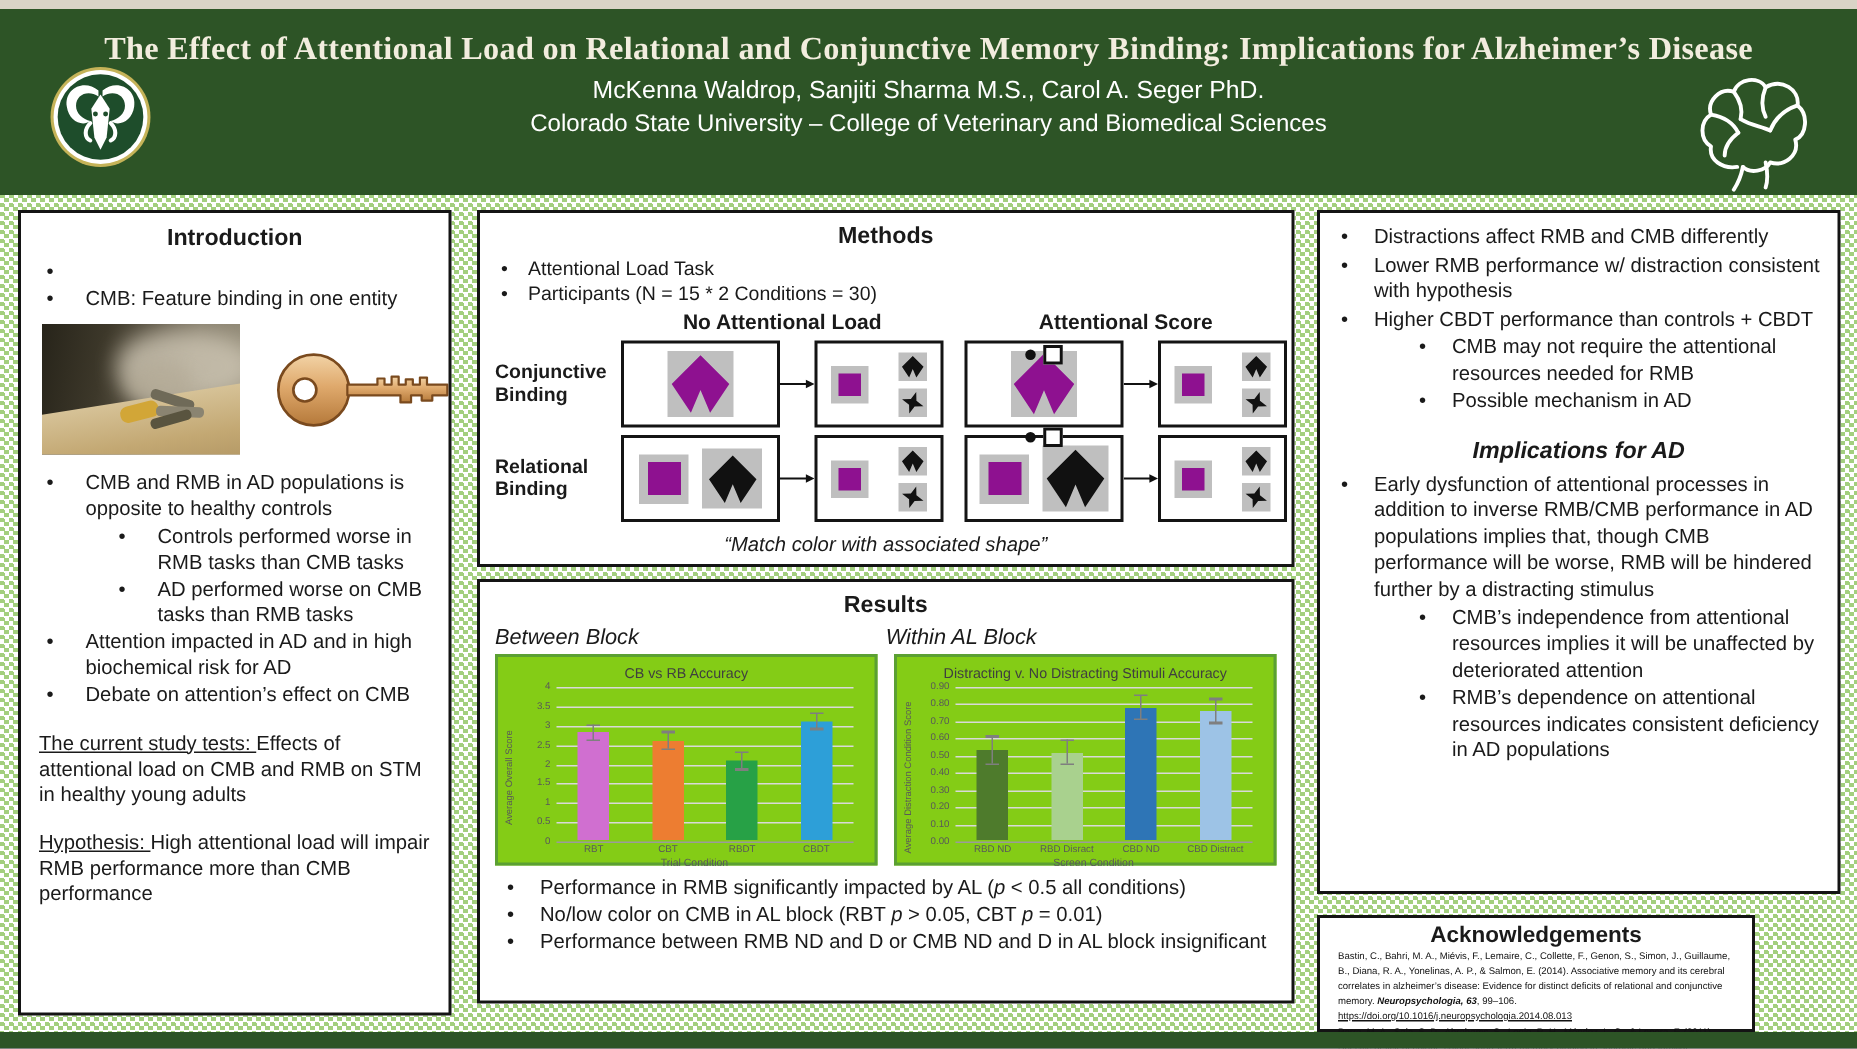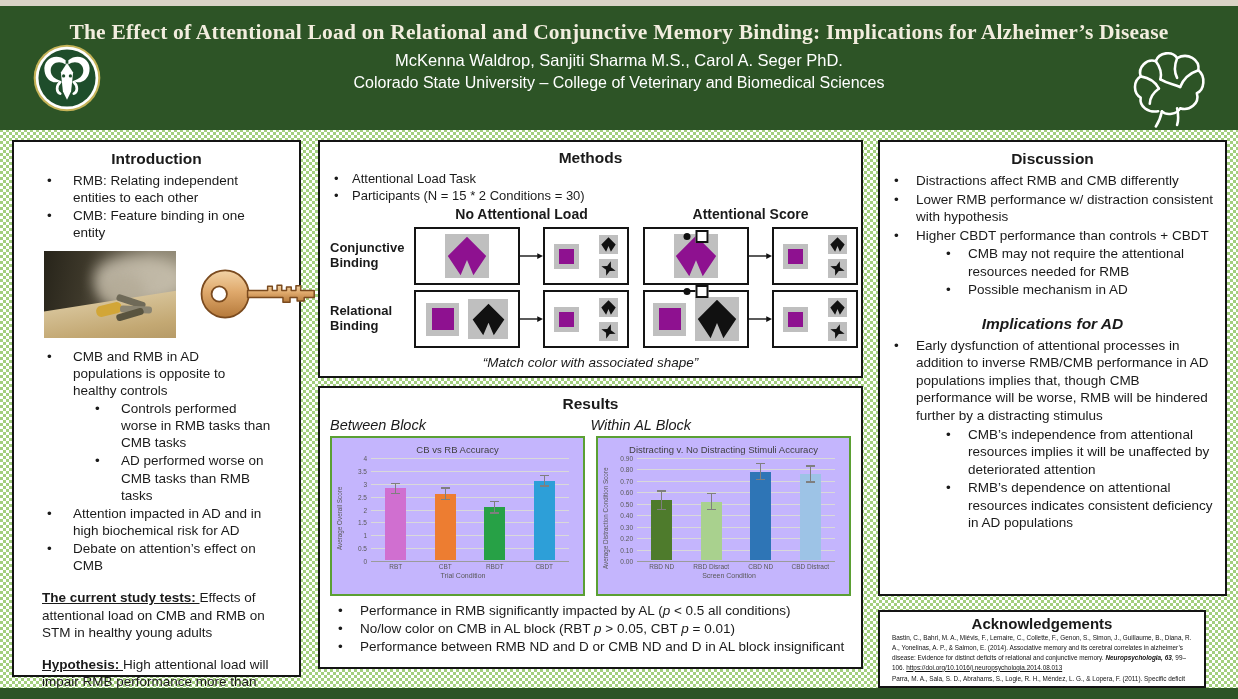--- a/index.html
+++ b/index.html
@@ -10,35 +10,35 @@
   .bottom-strip{position:absolute;left:0;bottom:0;width:100%;height:11px;background:#2d5426;}
   .header{position:absolute;left:0;top:6px;width:100%;height:124px;background:#2d5426;}
   .h-title{margin-top:14px;text-align:center;font-family:"Liberation Serif",serif;font-weight:700;
     font-size:21.5px;color:#f2edde;letter-spacing:.2px;}
   .h-authors{text-align:center;color:#fff;font-size:16.5px;margin-top:6px;}
   .h-affil{text-align:center;color:#fff;font-size:16px;margin-top:4px;}
   .ram{position:absolute;left:33px;top:38px;width:68px;height:68px;}
   .brain{position:absolute;right:32px;top:40px;width:76px;height:82px;}
 
   .panel{position:absolute;background:#fff;border:2px solid #141414;box-sizing:border-box;}
-  #panel-intro{left:12px;top:140px;width:289px;height:537px;padding:6px 28px;}
+  #panel-intro{left:12px;top:140px;width:289px;height:537px;padding:6px 12px;}
   #panel-methods{left:318px;top:140px;width:545px;height:238px;padding:5px 10px;}
   #panel-results{left:318px;top:386px;width:545px;height:283px;padding:5px 10px;}
   #panel-discussion{left:878px;top:140px;width:349px;height:456px;padding:6px 10px;}
-  #panel-ack{left:878px;top:610px;width:328px;height:78px;padding:3px 12px;}
+  #panel-ack{left:878px;top:610px;width:292px;height:78px;padding:3px 12px;}
 
   .sec-h{font-weight:700;font-size:15.5px;text-align:center;margin:2px 0 4px 0;}
   .brow{display:flex;align-items:flex-start;font-size:13.5px;line-height:1.27;margin:1px 0;}
   .bdot{flex:0 0 26px;padding-left:5px;}
   .btext{flex:1;}
   .sub .bdot{flex:0 0 26px;}
   .sub{margin-left:58px;}
   .sub2{margin-left:48px;}
   .para{font-size:13.5px;line-height:1.27;margin-top:15px;}
-  .lbl-u{font-weight:700;text-decoration:underline;}
+  .lbl-u{font-weight:400;text-decoration:underline;}
 
   .img-row{display:flex;align-items:center;gap:22px;margin:9px 0 10px 2px;}
   .photo{position:relative;width:132px;height:87px;overflow:hidden;flex:0 0 auto;
     background:linear-gradient(100deg,#27241a 0%,#3d382a 30%,#5d5646 52%,#837b69 72%,#97907c 100%);}
   .ph-couch{position:absolute;right:-10px;top:4px;width:92px;height:48px;background:#cfc7b5;
     border-radius:45% 50% 48% 42%;filter:blur(7px);opacity:.8;}
   .ph-cush{position:absolute;right:30px;top:26px;width:46px;height:30px;background:#b4ab97;
     border-radius:50%;filter:blur(6px);opacity:.8;}
   .ph-table{position:absolute;left:-22px;bottom:-30px;width:170px;height:66px;
     background:linear-gradient(#d6c297 0%,#c3a873 45%,#a88c5a 100%);transform:rotate(-9deg);}
@@ -74,21 +74,21 @@
   .arrow{flex:0 0 23px;height:12px;margin:0 0;}
   .distract{position:absolute;left:50%;top:-7px;transform:translateX(-50%);display:flex;align-items:center;gap:5px;z-index:3;}
   .ddot{width:7px;height:7px;background:#111;border-radius:50%;}
   .dsq{width:9px;height:9px;background:#fff;border:2px solid #111;}
   .m-caption{text-align:center;font-style:italic;font-size:13.5px;margin-top:7px;}
 
   
   .r-subrow{display:flex;margin-top:1px;}
   .r-subrow div{flex:1;font-style:italic;font-size:14.5px;font-weight:500;}
   .chartrow{display:flex;gap:11px;margin-top:3px;}
-  .chartbox{position:relative;flex:1;height:160px;border:2px solid #5ba033;background:#c4b5fd;box-sizing:border-box;padding:4px 4px 2px 4px;}
+  .chartbox{position:relative;flex:1;height:141px;border:2px solid #5ba033;background:#84cc16;box-sizing:border-box;padding:4px 4px 2px 4px;}
   .c-title{text-align:center;font-size:9.5px;color:#3f3f3f;margin-top:2px;}
   .c-body{display:flex;margin-top:3px;}
   .c-ylab{writing-mode:vertical-rl;transform:rotate(180deg);font-size:6.3px;color:#595959;
     text-align:center;width:11px;flex:0 0 11px;}
   .c-main{flex:1;position:relative;}
   .c-plot{position:relative;height:103px;margin-left:24px;margin-right:10px;}
   .gline{position:absolute;left:0;width:100%;height:1px;background:#d9d9d9;}
   .gline.base{background:#9b9b9b;}
   .ytick{position:absolute;right:100%;width:22px;padding-right:4px;text-align:right;font-size:6.5px;color:#595959;transform:translateY(-50%);}
   .bar{position:absolute;bottom:1px;}
@@ -143,21 +143,20 @@
         <path d="M14 40 C26 42 34 48 38 56 M90 32 C78 36 70 44 66 54"></path>
         <path d="M40 44 C50 50 58 50 66 54 M38 56 C30 62 26 68 26 76"></path>
       </g>
     </svg>
   </div>
 
   <div class="panel" id="panel-intro">
     <div class="sec-h">Introduction</div>
     <div class="brow">
         <span class="bdot">•</span>
-        <span class="btext">RMB: Relating independent entities to each other</span>
       </div>
     <div class="brow">
         <span class="bdot">•</span>
         <span class="btext">CMB: Feature binding in one entity</span>
       </div>
 
     <div class="img-row">
       <div class="photo">
         <div class="ph-couch"></div>
         <div class="ph-cush"></div>
@@ -500,21 +499,20 @@
         <span class="btext"><span>No/low color on CMB in AL block (RBT </span><span class="it">p</span><span> &gt; 0.05, CBT </span><span class="it">p</span><span> = 0.01)</span></span>
         </div>
       <div class="brow">
           <span class="bdot">•</span>
         <span class="btext">Performance between RMB ND and D or CMB ND and D in AL block insignificant</span>
         </div>
     </div>
   </div>
 
   <div class="panel" id="panel-discussion">
-    <div class="sec-h">Discussion</div>
     <div class="brow">
         <span class="bdot">•</span>
         <span class="btext">Distractions affect RMB and CMB differently</span>
       </div>
     <div class="brow">
         <span class="bdot">•</span>
         <span class="btext">Lower RMB performance w/ distraction consistent with hypothesis</span>
       </div>
     <div class="brow">
         <span class="bdot">•</span>

